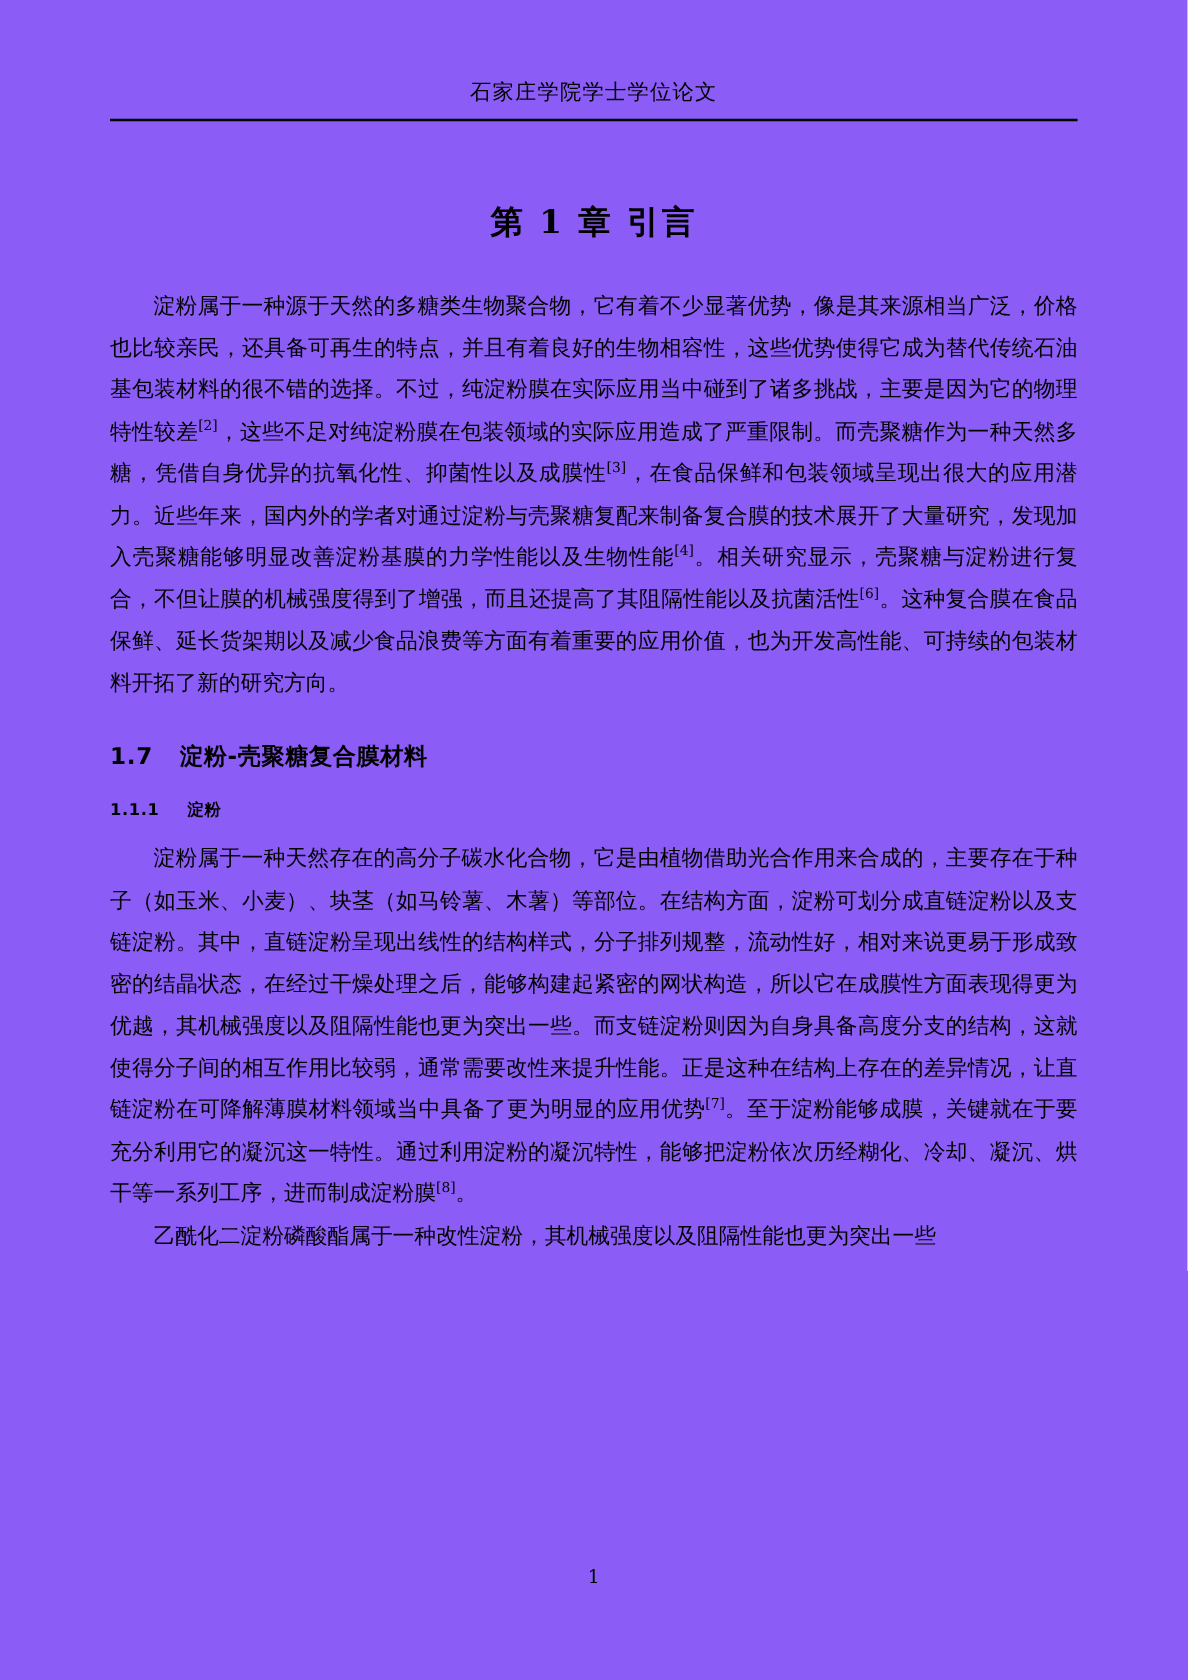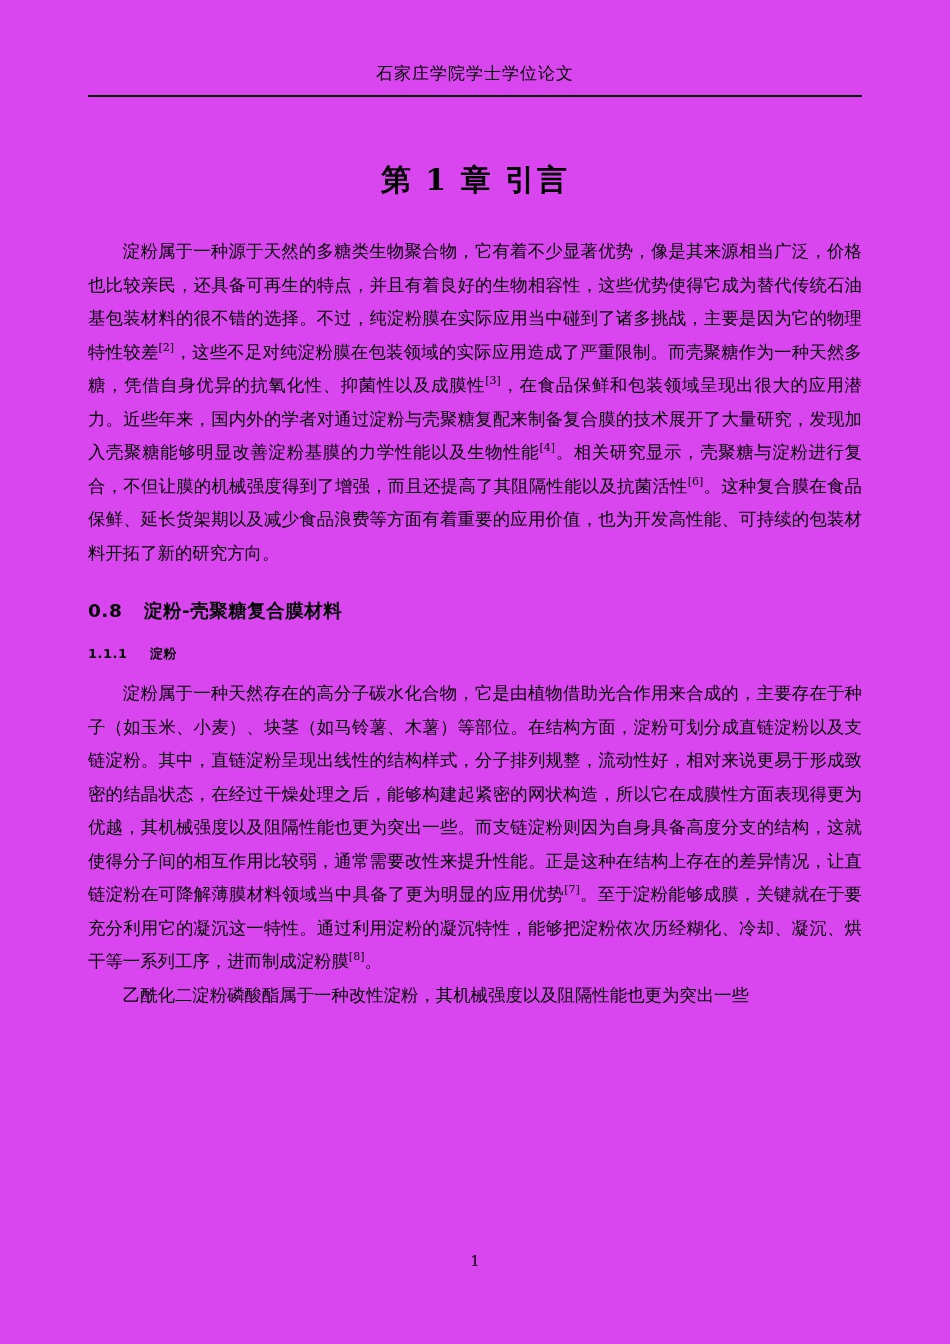--- a/index.html
+++ b/index.html
@@ -7,21 +7,21 @@
     padding: 0;
     background: #ffffff;
   }
   body {
     font-family: "DejaVu Serif", serif;
   }
   .page {
     width: 950px;
     height: 1344px;
     position: relative;
-    background: #d946ef;
+    background: #8b5cf6;
     box-sizing: border-box;
     overflow: hidden;
   }
   .header {
     position: absolute;
     top: 62px;
     left: 88px;
     right: 88px;
     text-align: center;
     font-family: "DejaVu Serif", serif;
@@ -37,21 +37,21 @@
     border-top: 2px solid #000;
   }
   .content {
     position: absolute;
     top: 160px;
     left: 88px;
     width: 774px;
   }
   h1.chapter-title {
     font-family: "DejaVu Serif", serif;
-    font-size: 30px;
+    font-size: 26px;
     font-weight: bold;
     text-align: center;
     margin: 0 0 34px 0;
     letter-spacing: 2px;
   }
   p.body-par {
     font-family: "DejaVu Serif", serif;
     font-size: 17.4px;
     line-height: 33.5px;
     text-align: justify;
@@ -106,21 +106,21 @@
   <div class="header">石家庄学院学士学位论文</div>
   <div class="header-rule"></div>
 
   <div class="content">
 
     <h1 class="chapter-title">第 1 章    引言</h1>
 
 
     <p class="body-par"><span>淀粉属于一种源于天然的多糖类生物聚合物，它有着不少显著优势，像是其来源相当广泛，价格也比较亲民，还具备可再生的特点，并且有着良好的生物相容性，这些优势使得它成为替代传统石油基包装材料的很不错的选择。不过，纯淀粉膜在实际应用当中碰到了诸多挑战，主要是因为它的物理特性较差</span><sup class="ref">[2]</sup><span>，这些不足对纯淀粉膜在包装领域的实际应用造成了严重限制。而壳聚糖作为一种天然多糖，凭借自身优异的抗氧化性、抑菌性以及成膜性</span><sup class="ref">[3]</sup><span>，在食品保鲜和包装领域呈现出很大的应用潜力。近些年来，国内外的学者对通过淀粉与壳聚糖复配来制备复合膜的技术展开了大量研究，发现加入壳聚糖能够明显改善淀粉基膜的力学性能以及生物性能</span><sup class="ref">[4]</sup><span>。相关研究显示，壳聚糖与淀粉进行复合，不但让膜的机械强度得到了增强，而且还提高了其阻隔性能以及抗菌活性</span><sup class="ref">[6]</sup><span>。这种复合膜在食品保鲜、延长货架期以及减少食品浪费等方面有着重要的应用价值，也为开发高性能、可持续的包装材料开拓了新的研究方向。</span></p>
 
-    <h2 class="section-title"><span class="num">0.8</span><span>淀粉-壳聚糖复合膜材料</span></h2>
+    <h2 class="section-title"><span class="num">1.7</span><span>淀粉-壳聚糖复合膜材料</span></h2>
 
     <h3 class="subsection-title"><span class="num">1.1.1</span><span>淀粉</span></h3>
 
     <p class="body-par"><span>淀粉属于一种天然存在的高分子碳水化合物，它是由植物借助光合作用来合成的，主要存在于种子（如玉米、小麦）、块茎（如马铃薯、木薯）等部位。在结构方面，淀粉可划分成直链淀粉以及支链淀粉。其中，直链淀粉呈现出线性的结构样式，分子排列规整，流动性好，相对来说更易于形成致密的结晶状态，在经过干燥处理之后，能够构建起紧密的网状构造，所以它在成膜性方面表现得更为优越，其机械强度以及阻隔性能也更为突出一些。而支链淀粉则因为自身具备高度分支的结构，这就使得分子间的相互作用比较弱，通常需要改性来提升性能。正是这种在结构上存在的差异情况，让直链淀粉在可降解薄膜材料领域当中具备了更为明显的应用优势</span><sup class="ref">[7]</sup><span>。至于淀粉能够成膜，关键就在于要充分利用它的凝沉这一特性。通过利用淀粉的凝沉特性，能够把淀粉依次历经糊化、冷却、凝沉、烘干等一系列工序，进而制成淀粉膜</span><sup class="ref">[8]</sup><span>。</span></p>
 
     <p class="body-par">乙酰化二淀粉磷酸酯属于一种改性淀粉，其机械强度以及阻隔性能也更为突出一些</p>
 
   </div>
 
   <div class="footer-page-number">1</div>

